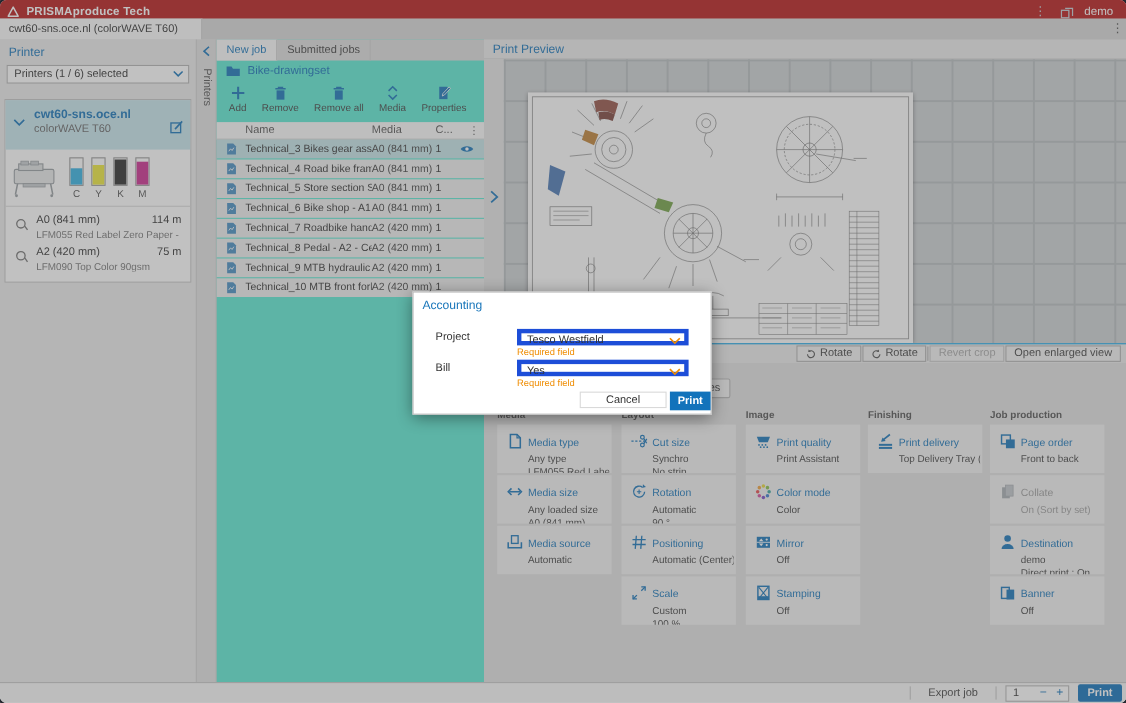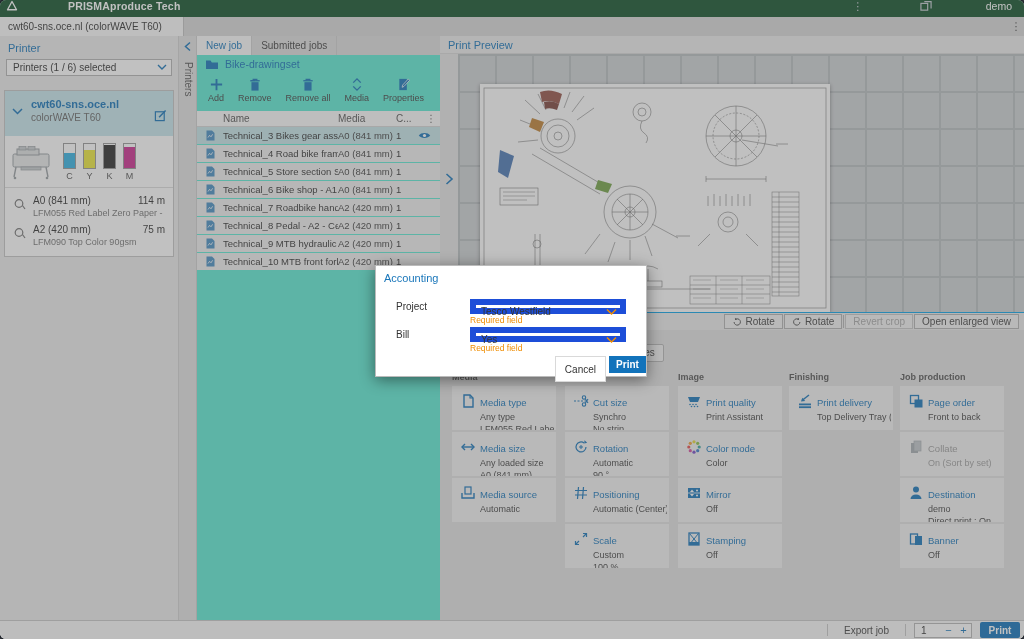--- a/index.html
+++ b/index.html
@@ -1,22 +1,22 @@
 <!DOCTYPE html>
 <html><head>
 <meta charset="utf-8">
 <style>
   * { margin:0; padding:0; box-sizing:border-box; }
   html,body { background:#6b6f75; font-family:"Liberation Sans", sans-serif; }
   .app { position:relative; width:1024px; height:639px; background:#e9e9e9; overflow:hidden;
          border-radius:6px; box-shadow:0 0 0 2px #23272e; }
 
   
-  .topbar { position:absolute; left:0; top:0; width:1024px; height:17px; background:#14532d;
-            display:flex; align-items:flex-start; color:#fff;gap:44px; }
+  .topbar { position:absolute; left:0; top:0; width:1024px; height:17px; background:#b91c1c;
+            display:flex; align-items:flex-end; color:#fff; }
   .topbar .logo { margin-left:6px; display:flex; }
   .topbar .title { margin-left:6px; font-size:10.5px; font-weight:bold; letter-spacing:.2px; }
   .topbar .spacer { flex:1; }
   .topbar .kebab { color:#c6ccd3; font-size:11px; width:16px; text-align:center; cursor:pointer; }
   .topbar .switch { margin:0 10px; display:flex; cursor:pointer; }
   .topbar .user { font-size:10.5px; margin-right:12px; cursor:pointer; }
 
   
   .tabbar { position:absolute; left:0; top:17px; width:1024px; height:19px; background:#d8d8d8;
             display:flex; align-items:flex-start; }
@@ -129,26 +129,26 @@
                border:none; border-radius:2px; cursor:pointer; font-family:"Liberation Sans",sans-serif; }
 
   
   .overlay { position:absolute; inset:0; background:rgba(92,92,92,.38); z-index:40; pointer-events:none; }
   .dialog { position:absolute; left:375px; top:265px; width:272px; height:112px; background:#fff; z-index:50;
             box-shadow:0 3px 14px rgba(0,0,0,.45); border:1px solid #bbb; }
   .dlg-title { color:#1976ba; font-size:11px; padding:6px 0 0 8px; }
   .dlg-row { position:absolute; left:0; width:100%; }
   .dlg-label { position:absolute; left:20px; top:2px; font-size:10px; color:#333; }
   .dlg-select { position:absolute; left:94px; top:0; width:156px; height:15px; background:#fff;
-                border:6px solid #1d4ed8; font-size:10px; color:#333; line-height:13px; padding-left:5px; cursor:pointer; }
+                border:4px solid #1d4ed8; font-size:10px; color:#333; line-height:13px; padding-left:5px; cursor:pointer; }
   .dlg-select .chev { position:absolute; right:3px; top:3px; }
   .dlg-hint { position:absolute; left:94px; top:16px; font-size:8.5px; color:#ef8c00; }
   .dlg-footer { position:absolute; left:0; bottom:1px; width:100%; height:19px; display:flex;
                 justify-content:flex-end; gap:3px; }
-  .dlg-cancel { height:26px; padding:0 9px; background:#fff; border:1px solid #d9d9d9; font-size:10px;
+  .dlg-cancel { height:15px; padding:0 23px; background:#fff; border:1px solid #d9d9d9; font-size:10px;
                 color:#333; cursor:pointer; font-family:"Liberation Sans",sans-serif; }
   .dlg-print { height:17px; width:37px; background:#1273bb; border:none; color:#fff; font-weight:bold;
                font-size:10px; cursor:pointer; font-family:"Liberation Sans",sans-serif; }
   svg { display:block; }
 </style>
 </head>
 <body>
 
 <div class="app">
 

